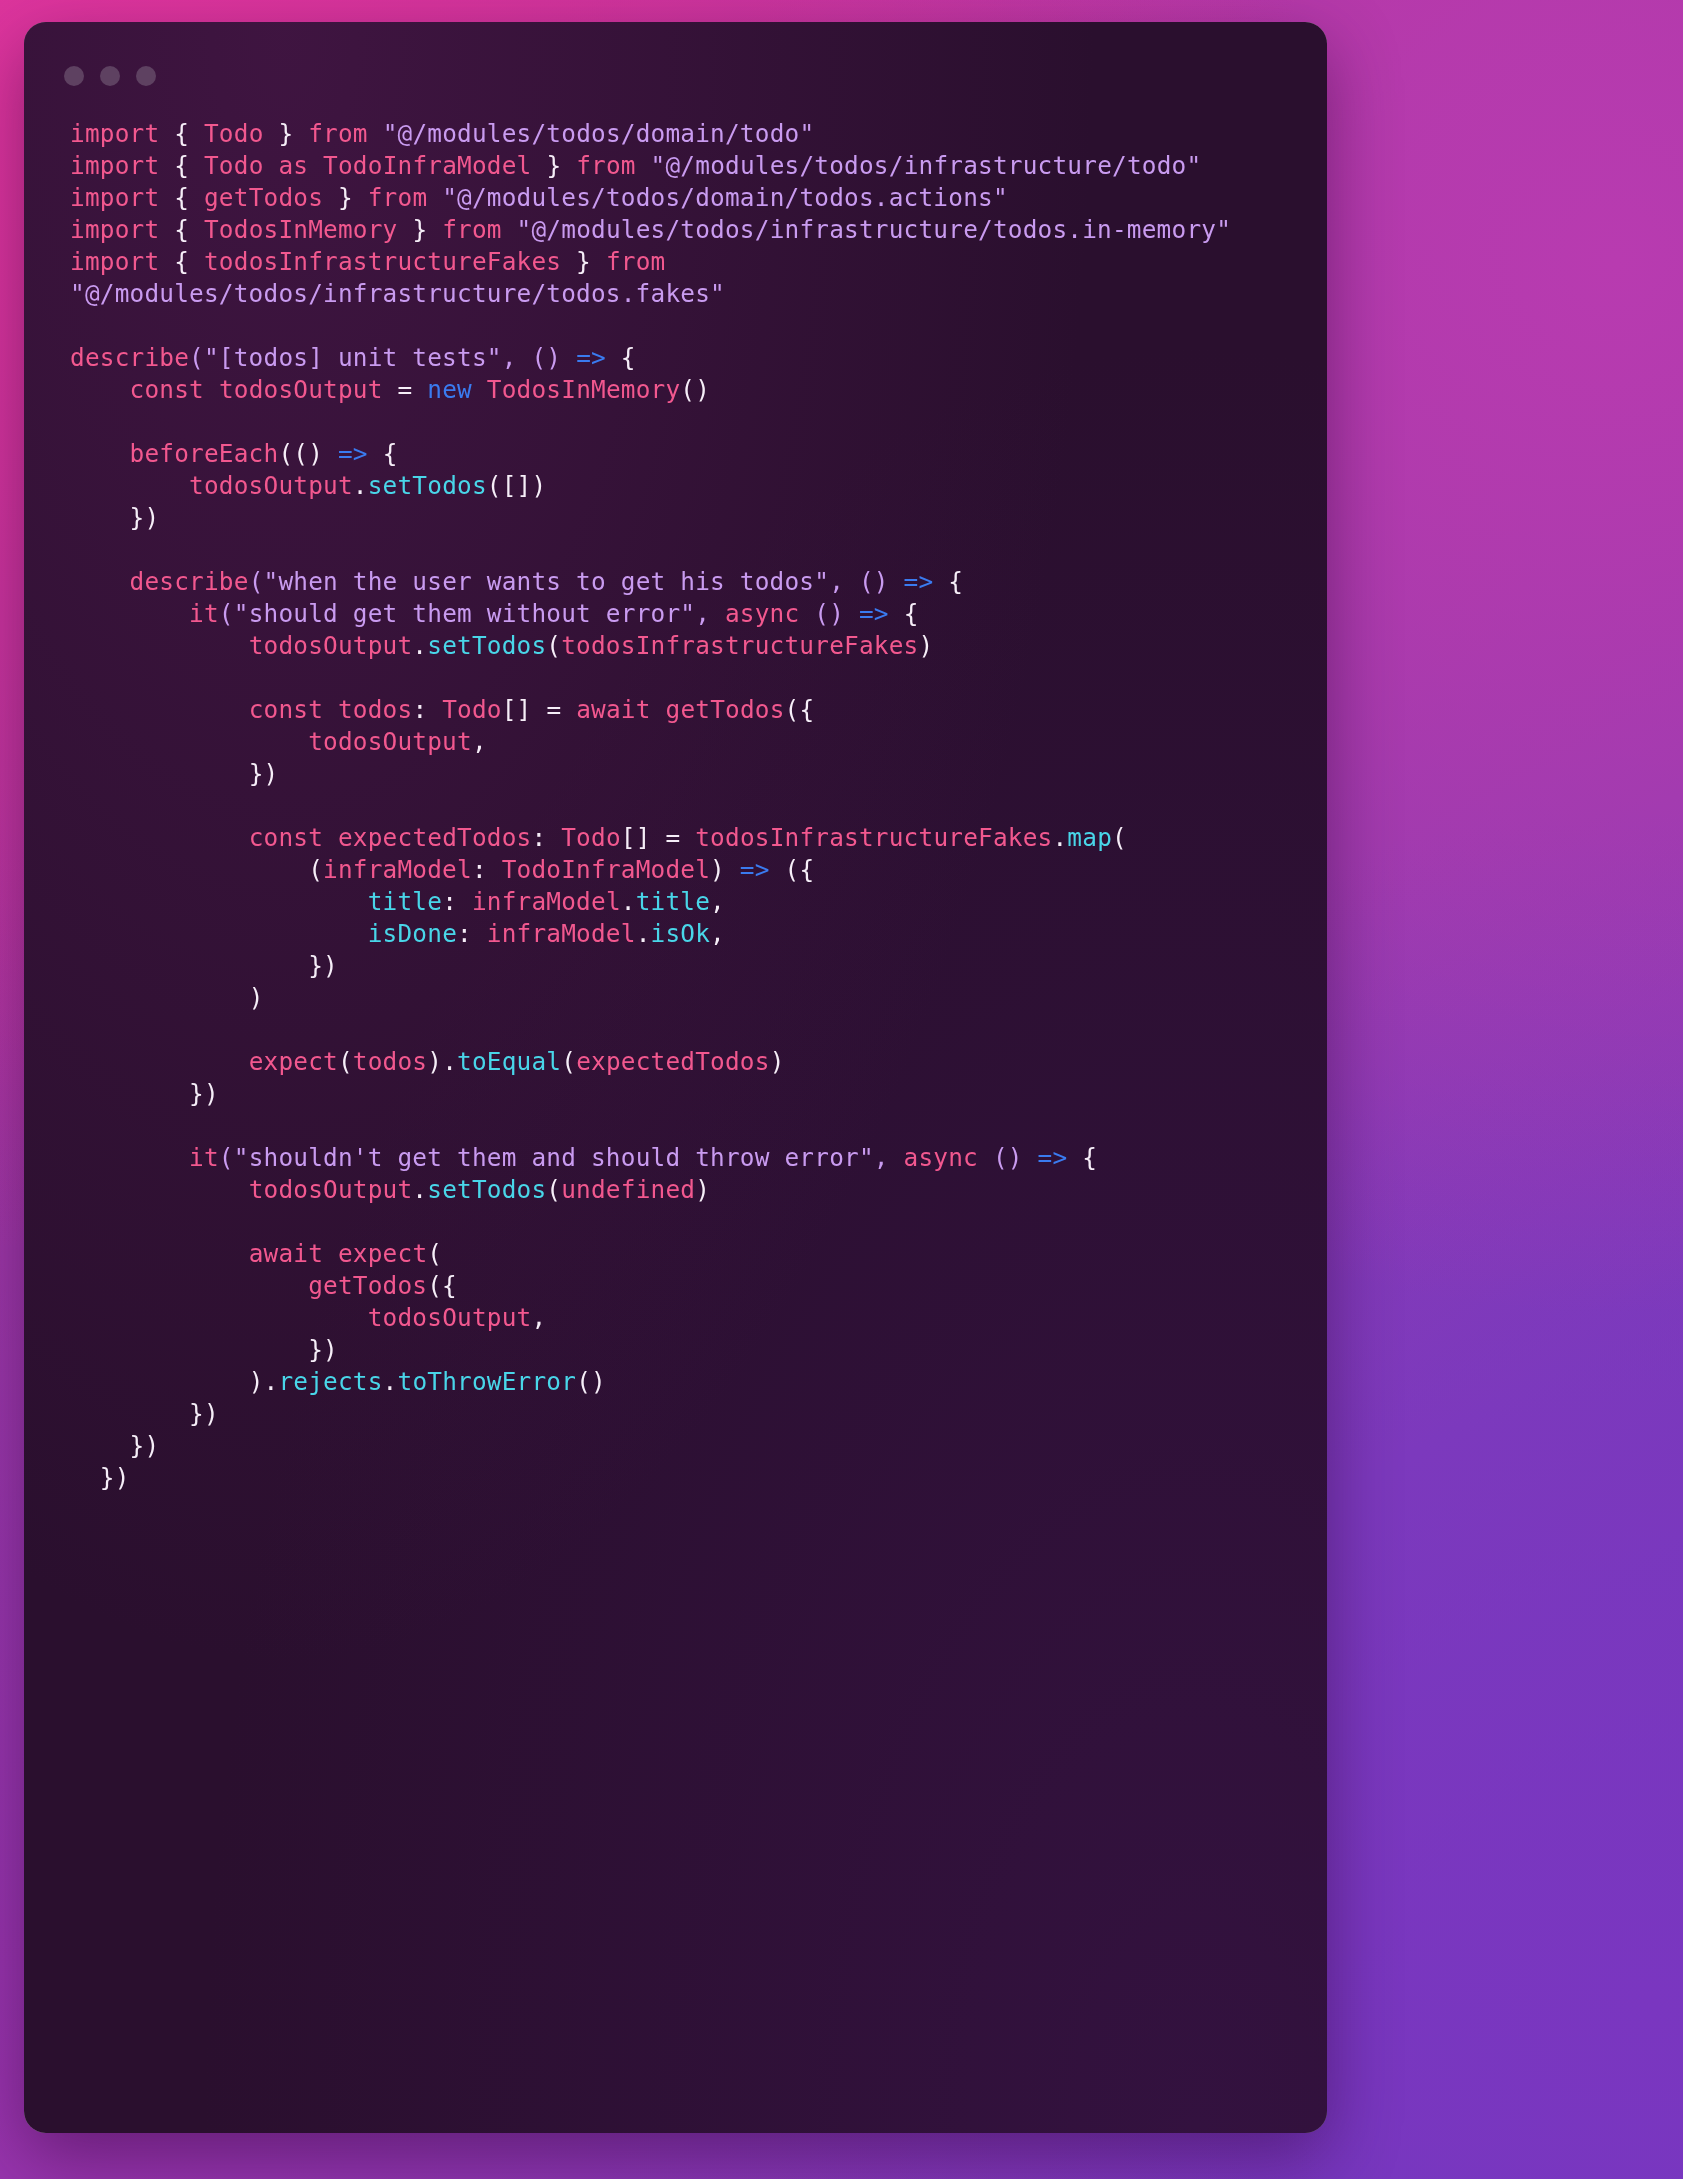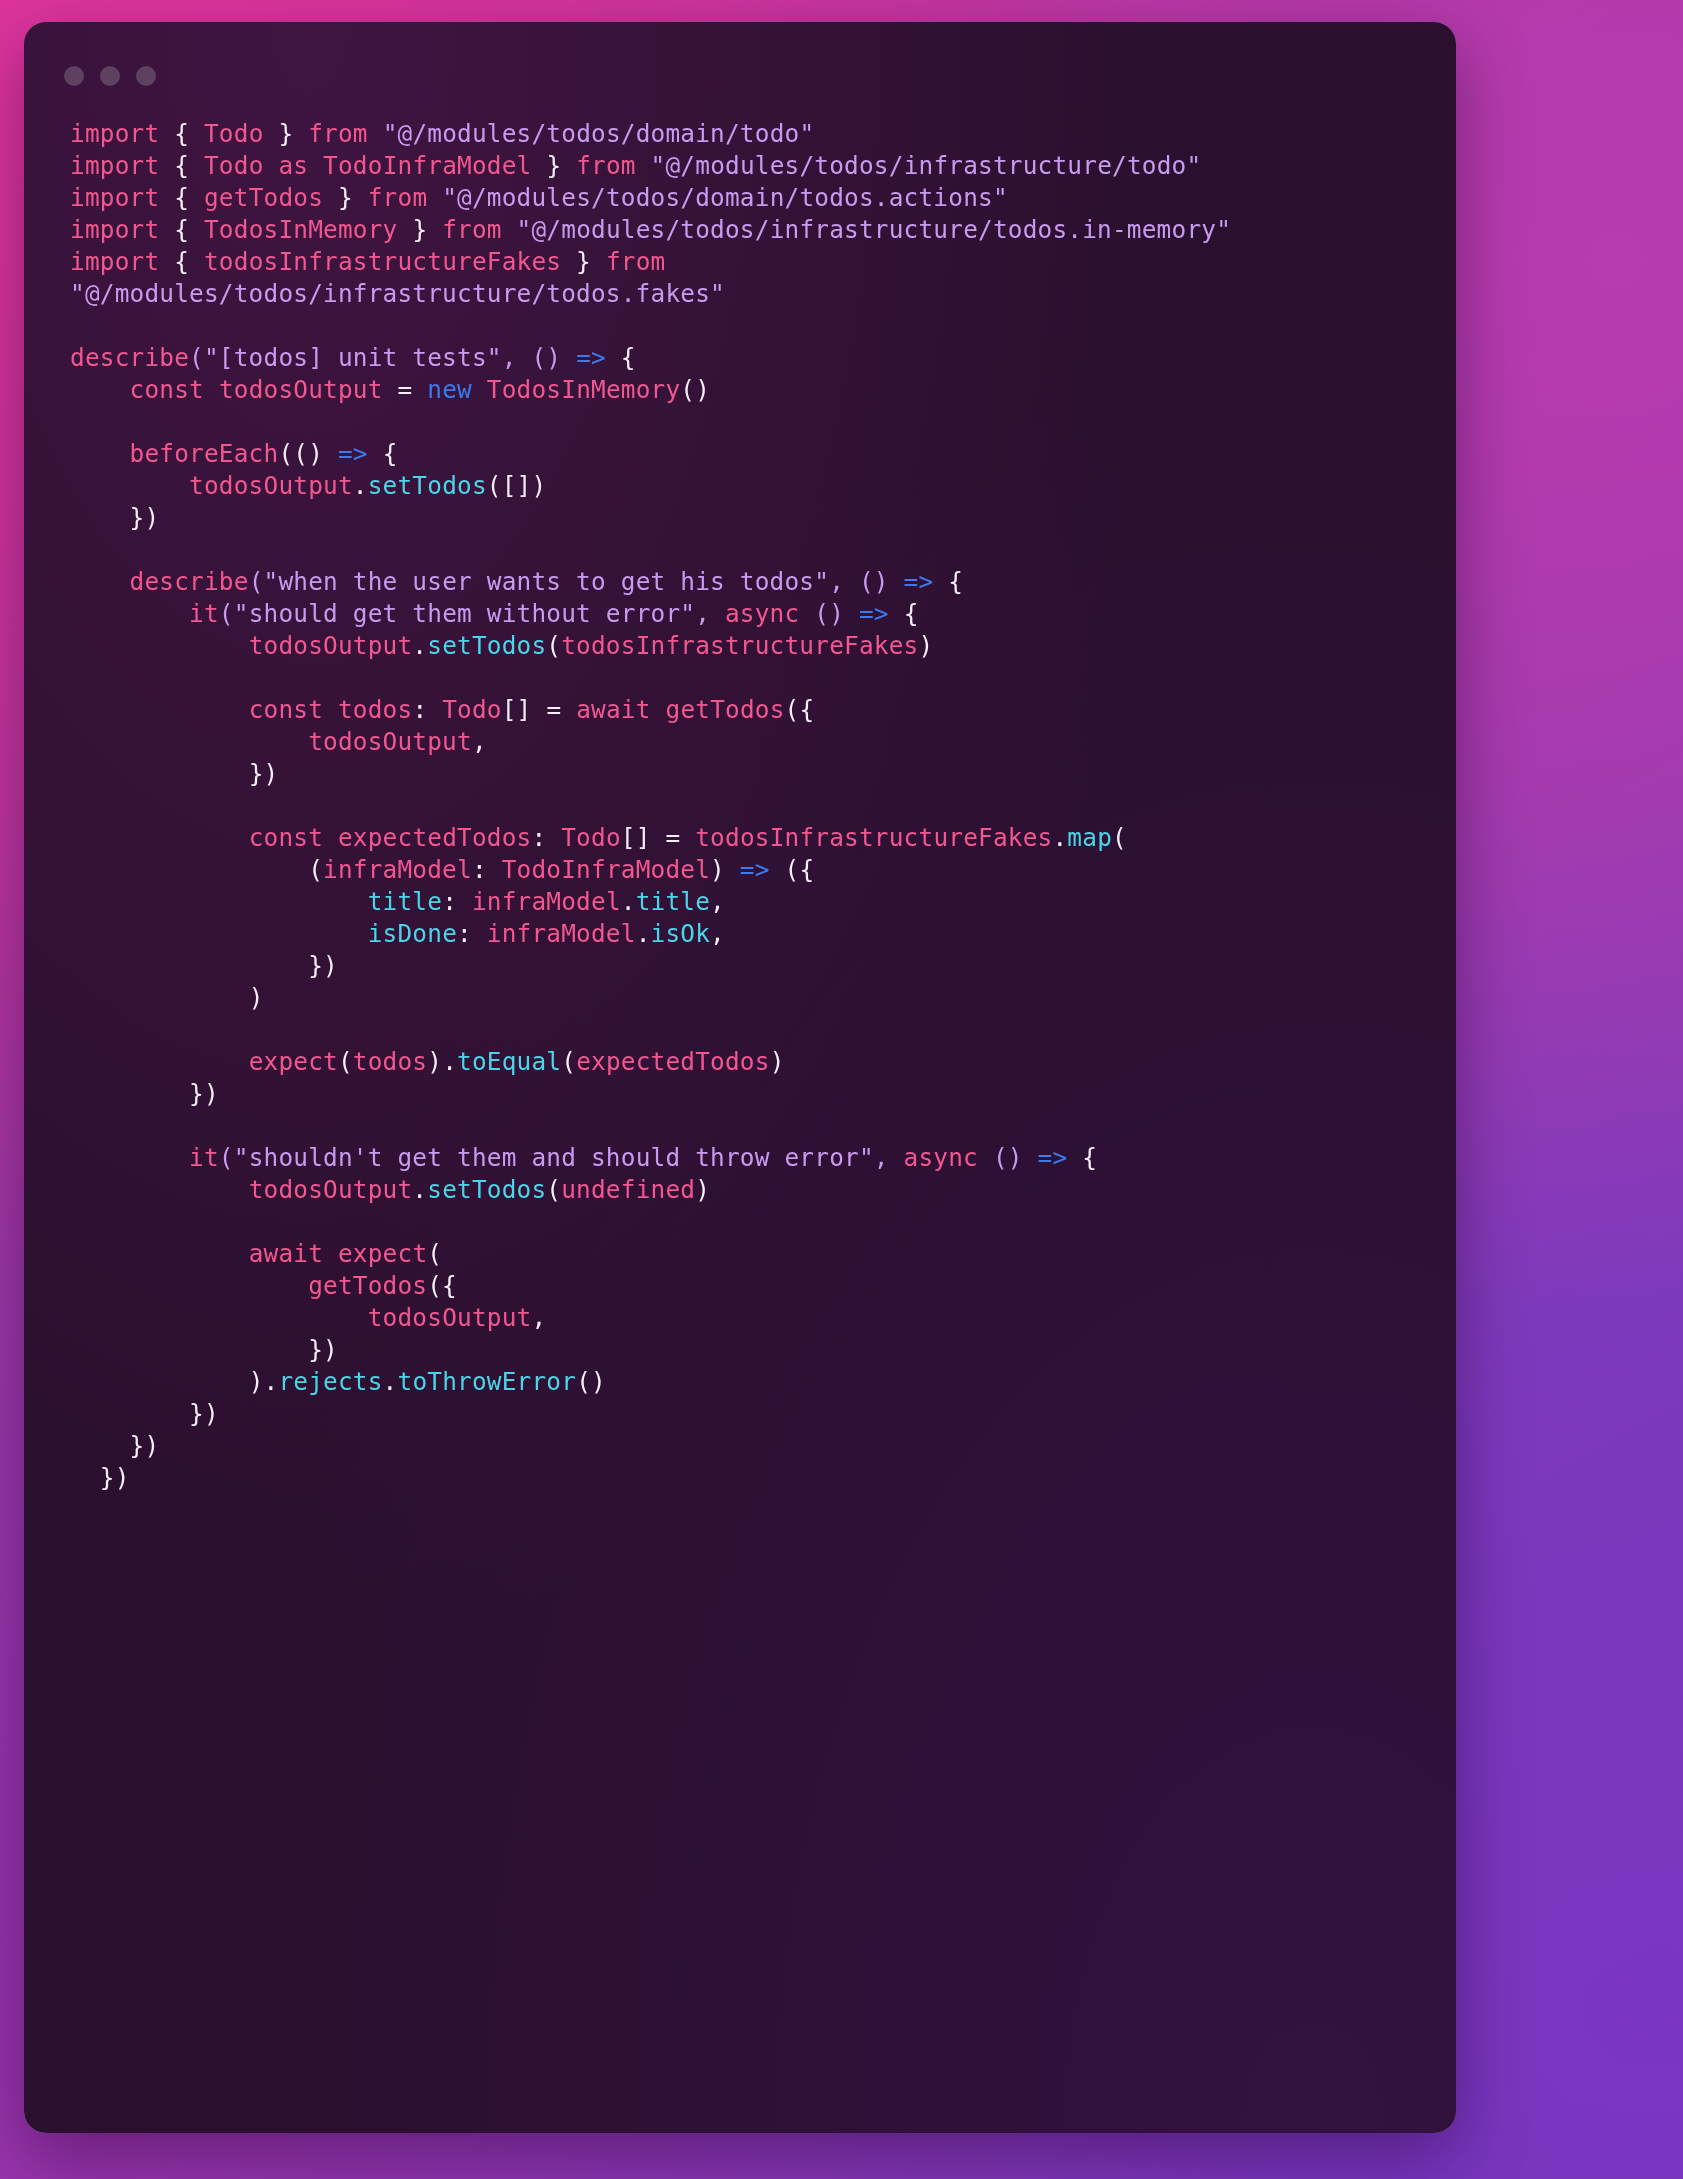--- a/index.html
+++ b/index.html
@@ -20,21 +20,21 @@
       radial-gradient(circle at 8% 4%, #e0359e 0%, rgba(224,53,158,0) 45%),
       radial-gradient(circle at 96% 12%, #b83bb0 0%, rgba(184,59,176,0) 42%),
       radial-gradient(circle at 4% 96%, #9a34ad 0%, rgba(154,52,173,0) 48%),
       radial-gradient(circle at 98% 92%, #7a36c0 0%, rgba(122,54,192,0) 46%),
       linear-gradient(150deg, #cc3097 0%, #a03aa6 40%, #7e3cba 72%, #6f38bd 100%);
   }
   .window {
     position: absolute;
     left: 24px;
     top: 22px;
-    width: 1432px;
+    width: 1303px;
     height: 2111px;
     background: #a3a3a3;
     border-radius: 22px;
     box-shadow: 0 24px 70px rgba(40,0,50,0.45);
     overflow: hidden;
   }
   .window-inner {
     position: absolute;
     inset: 0;
     background:

